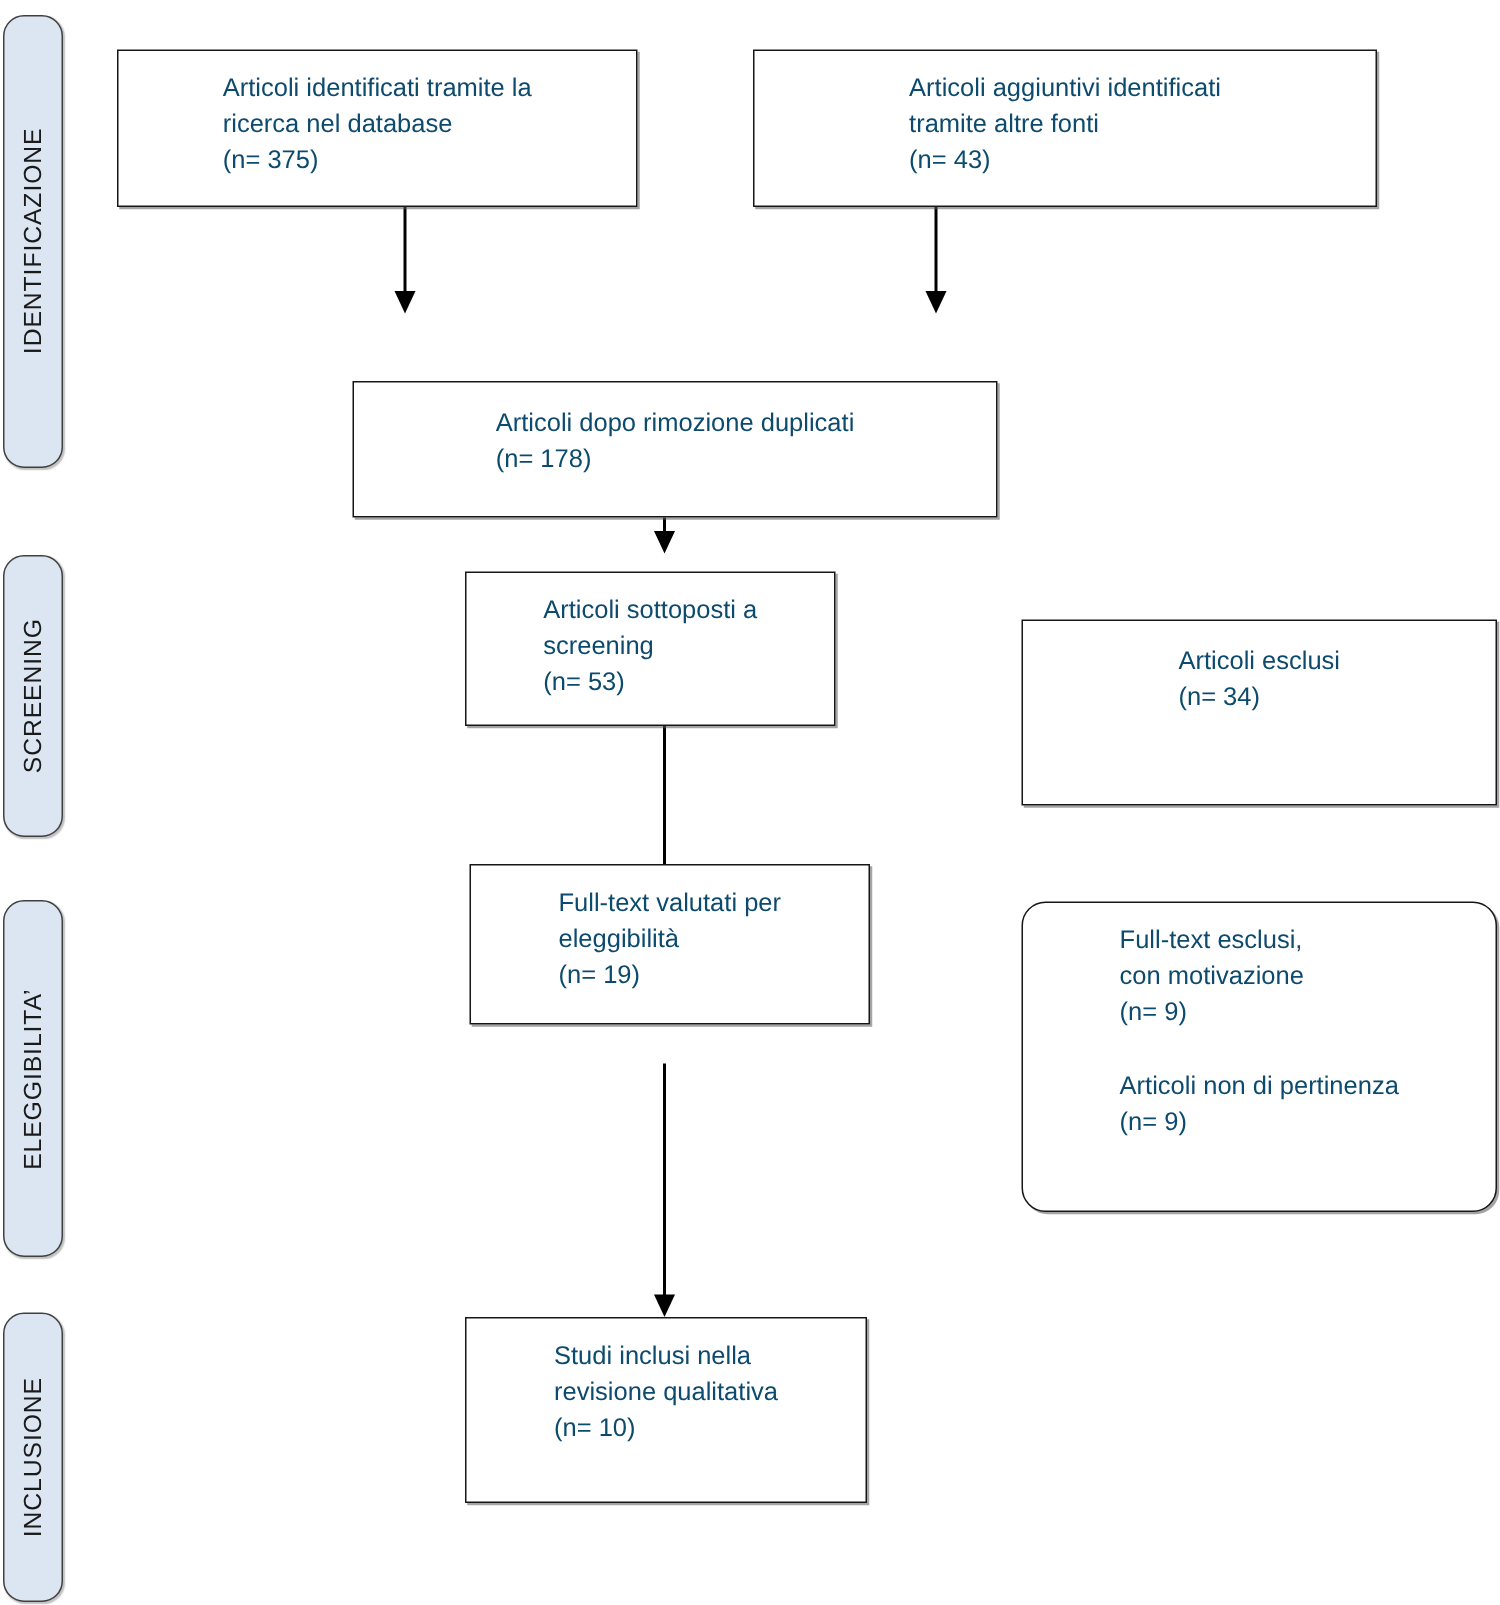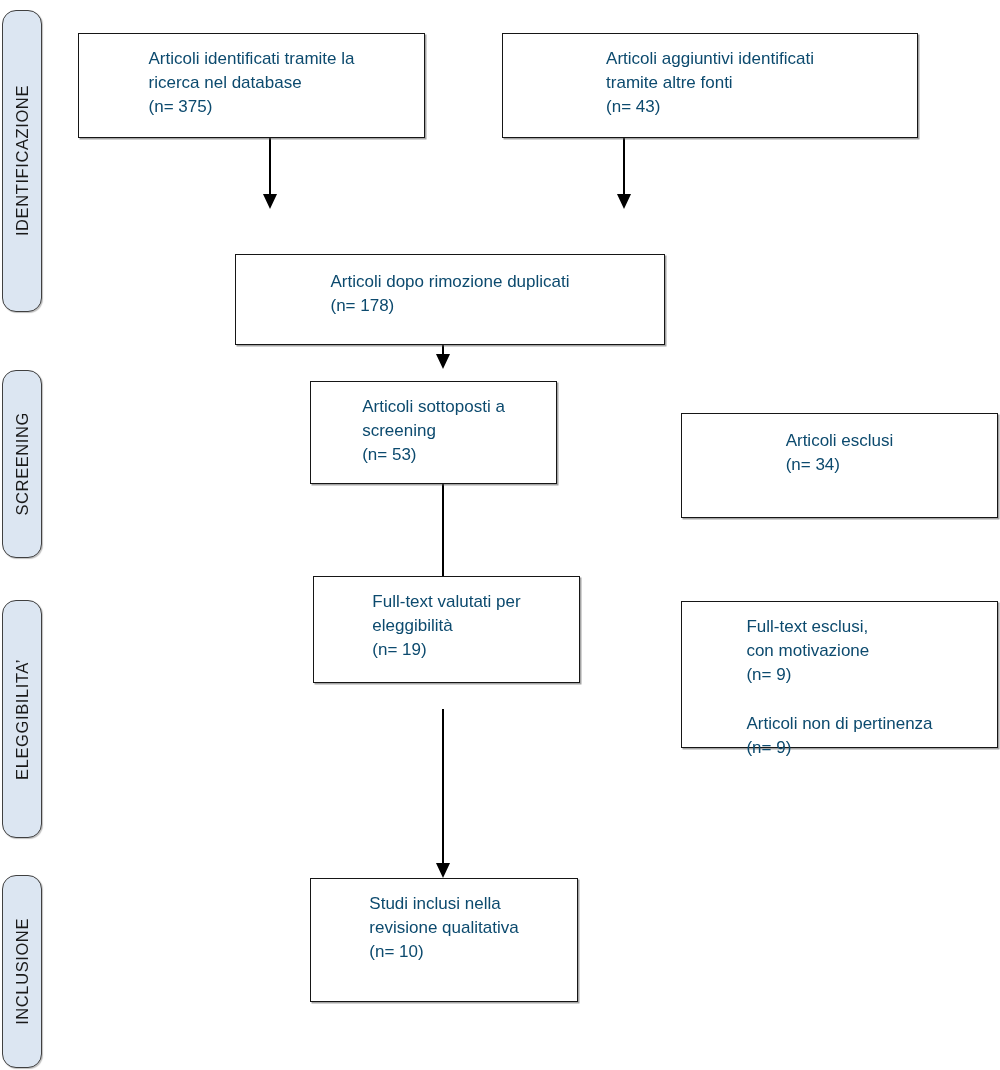--- a/index.html
+++ b/index.html
@@ -138,32 +138,32 @@
     <div class="box-text">Articoli dopo rimozione duplicati
 (n= 178)</div>
   </div>
 
   <div class="flow-box pad-top-12" style="left:310px; top:349px; width:247px; height:103px;margin-top:32px;">
     <div class="box-text">Articoli sottoposti a
 screening
 (n= 53)</div>
   </div>
 
-  <div class="flow-box pad-top-14" style="left:681px; top:368px; width:317px; height:105px;">
+  <div class="flow-box pad-top-14" style="left:681px; top:368px; width:317px; height:124px;">
     <div class="box-text">Articoli esclusi
 (n= 34)</div>
   </div>
 
   <div class="flow-box pad-top-12" style="left:313px; top:576px; width:267px; height:107px;">
     <div class="box-text">Full-text valutati per
 eleggibilità
 (n= 19)</div>
   </div>
 
-  <div class="flow-box pad-top-12" style="left:681px; top:601px; width:317px; height:147px;">
+  <div class="flow-box pad-top-12" style="left:681px; top:601px; width:317px; height:207px;border-radius:16px;">
     <div class="box-text">Full-text esclusi,
 con motivazione
 (n= 9)
 
 Articoli non di pertinenza
 (n= 9)</div>
   </div>
 
   <div class="flow-box pad-top-12" style="left:310px; top:878px; width:268px; height:124px;">
     <div class="box-text">Studi inclusi nella

